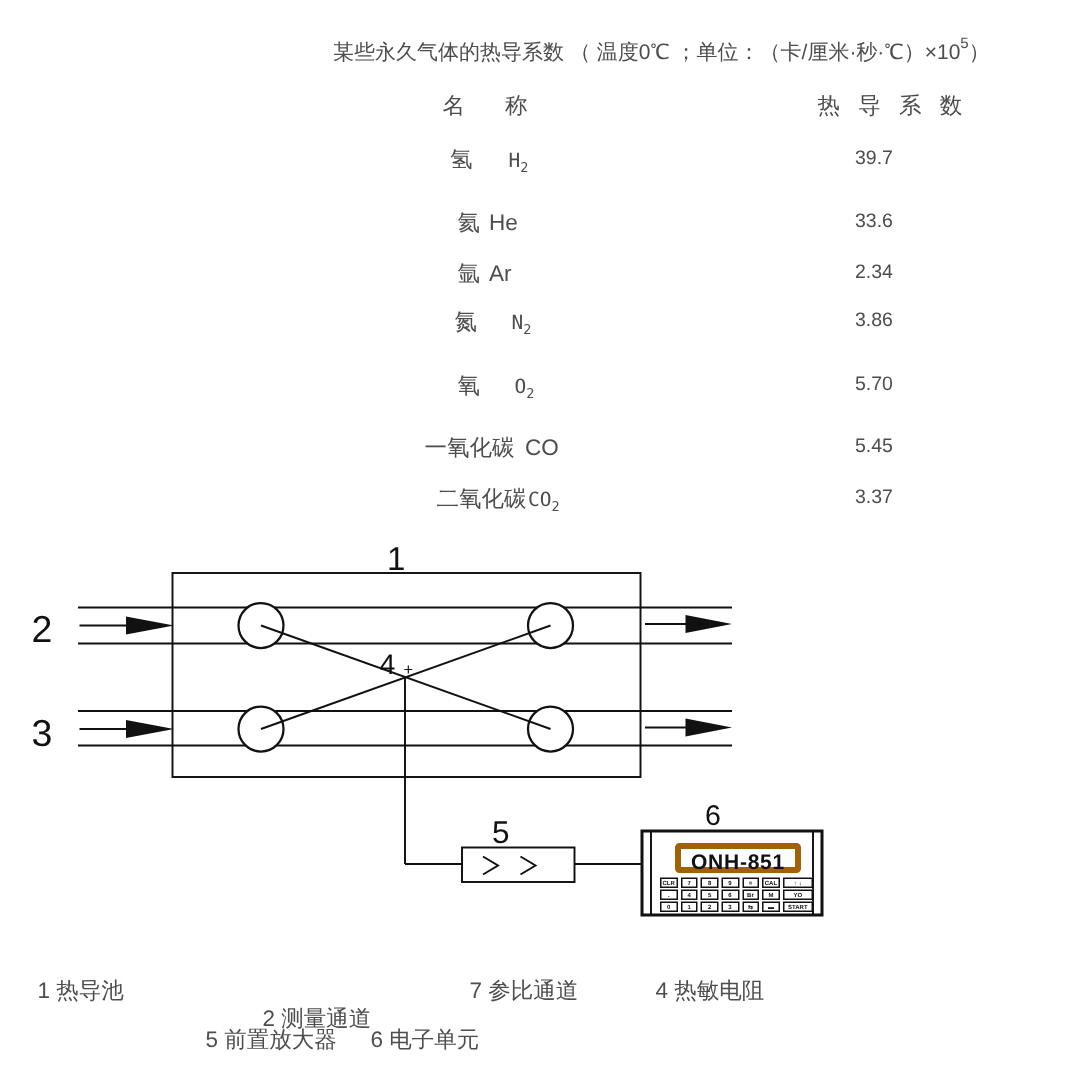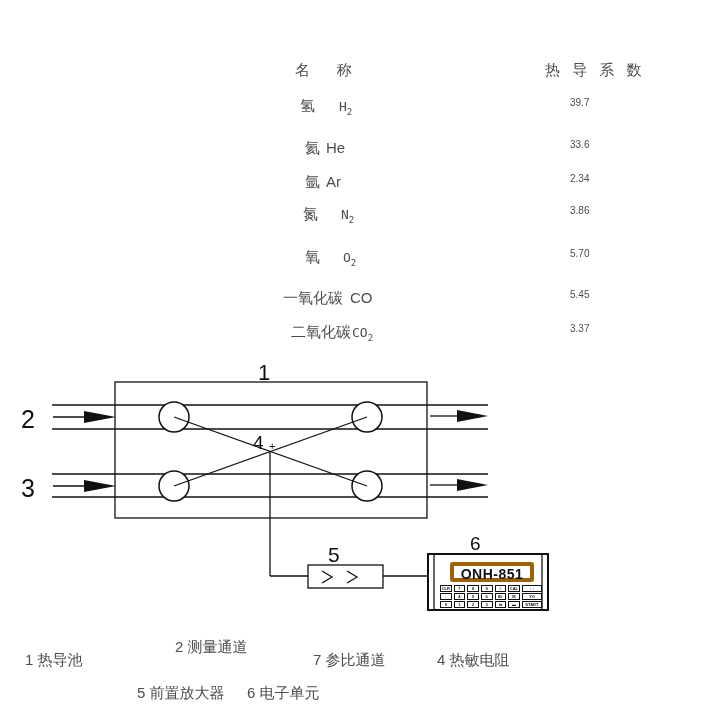--- a/index.html
+++ b/index.html
@@ -17,21 +17,21 @@
   .trow .formula{display:inline-block;}
   .trow sub{font-size:9px;}
   .mono .formula{font-family:"DejaVu Sans Mono",monospace;font-size:13px;}
   .r0{left:300px;top:97px;}  .r0 .formula{margin-left:24px;}
   .r1{left:305px;top:139px;} .r1 .formula{margin-left:6px;}
   .r2{left:305px;top:173px;} .r2 .formula{margin-left:6px;}
   .r3{left:303px;top:205px;text-align:right;} .r3 .formula{margin-left:23px;}
   .r4{left:305px;top:248px;} .r4 .formula{margin-left:23px;}
   .r5{left:283px;top:289px;} .r5 .formula{margin-left:7px;}
   .r6{left:291px;top:323px;} .r6 .formula{margin-left:1px;}
-  .tval{position:absolute;left:570px;font-size:10px;}
+  .tval{position:absolute;left:570px;font-size:13px;}
   .v0{top:97px;} .v1{top:139px;} .v2{top:173px;} .v3{top:205px;}
   .v4{top:248px;} .v5{top:289px;} .v6{top:323px;}
 
   
   #diagram{position:absolute;left:0;top:360px;}
   #diagram line,#diagram rect,#diagram circle,#diagram polyline{stroke:#111;fill:none;stroke-width:1.3;}
   #diagram circle{fill:#fff;stroke-width:1.5;}
   #diagram .arrowhead{fill:#111;stroke:none;}
   #diagram text{fill:#111;font-family:"Liberation Sans",sans-serif;}
   #diagram .bold-rect{stroke-width:2;}
@@ -40,28 +40,29 @@
                border:4px solid #a16207;border-radius:3px;color:#111;font-weight:bold;font-size:14px;
                line-height:16px;text-align:center;letter-spacing:0.5px;background:#fff;}
   .keypad{position:absolute;left:440px;top:585px;width:102px;}
   .kp-row{display:flex;gap:2px;margin-bottom:1px;}
   .kp-key{flex:1;height:5px;border:1px solid #111;background:#fff;color:#111;
           font-size:4px;line-height:5px;text-align:center;overflow:hidden;font-weight:bold;}
   .kp-key.wide{flex:1.9;}
 
   
   .lg{position:absolute;font-size:15px;white-space:nowrap;}
-  .lg0{left:25px;top:651px;}  .lg1{left:175px;top:638px;} .lg2{left:313px;top:651px;}
+  .lg0{left:25px;top:651px;}  .lg1{left:175px;top:670px;} .lg2{left:313px;top:651px;}
   .lg3{left:437px;top:651px;} .lg4{left:137px;top:684px;} .lg5{left:247px;top:684px;}
 </style>
 </head>
 <body>
 
 <div id="screen">
 
+  <div class="title"><span>某些永久气体的热导系数 （ 温度0℃ ；单位：（卡/厘米·秒·℃）×10</span><sup>5</sup><span>）</span></div>
 
   <div class="thead thead-name">名    称</div>
   <div class="thead thead-value">热 导 系 数</div>
 
   <div class="trow r0 mono"><span class="cn">氢</span><span class="formula"><span>H</span><sub>2</sub></span></div>
   <div class="tval v0">39.7</div>
 
   <div class="trow r1"><span class="cn">氦</span><span class="formula"><span>He</span><sub></sub></span></div>
   <div class="tval v1">33.6</div>
 

